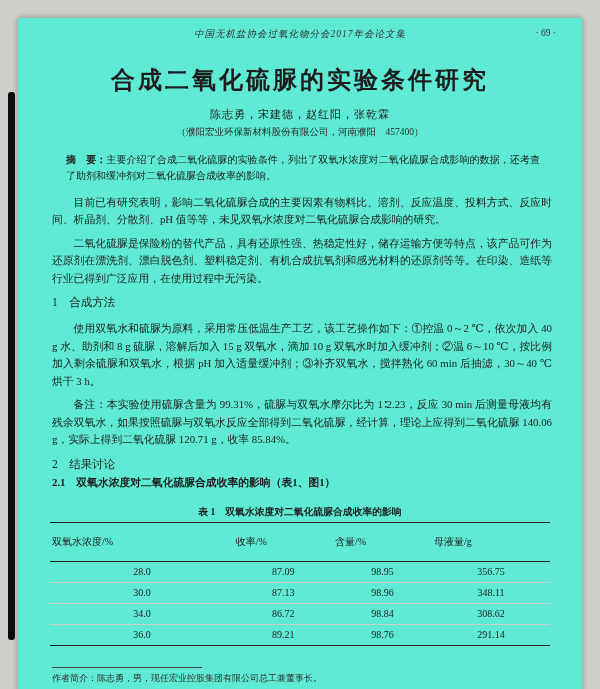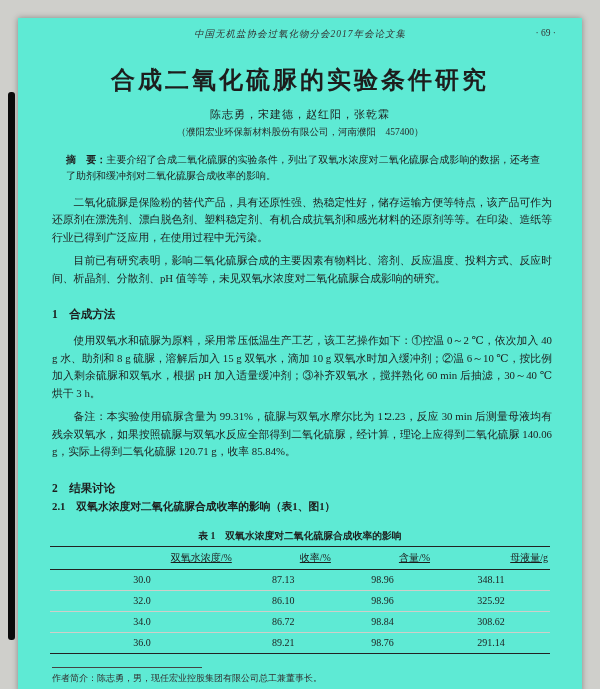--- a/index.html
+++ b/index.html
@@ -75,23 +75,23 @@
   }
   .keywords-block .lbl{font-weight:bold;}
   .body-text{
     margin:10px 30px 0 34px;
     font-size:10.8px;
     line-height:1.62;
     text-align:justify;
   }
   .body-text p{margin:0 0 6px 0;text-indent:2em;}
   .sec-heading{
-    margin:20px 30px 4px 34px;
+    margin:8px 30px 4px 34px;
     font-size:11.5px;
-    font-weight:bold;
+    font-weight:normal;
   }
   .subsec-heading{
     margin:4px 30px 4px 34px;
     font-size:10.8px;
     font-weight:bold;
   }
   .table-caption{
     margin:16px 0 3px 0;
     text-align:center;
     font-size:9.8px;
@@ -100,23 +100,22 @@
   table.data{
     width:500px;
     margin:0 auto;
     border-collapse:collapse;
     font-size:10px;
   }
   table.data th{
     border-top:1.6px solid #222;
     border-bottom:1px solid #222;
     font-weight:normal;
-    padding:4px 2px;
-    text-align:right;
-    text-decoration:underline;
+    padding:12px 2px;
+    text-align:left;
   }
   table.data td{
     padding:4.5px 2px;
     text-align:center;
     border-bottom:0.5px solid #cfcfc9;
   }
   table.data tr:last-child td{
     border-bottom:1.6px solid #222;
   }
   .footnote{
@@ -146,22 +145,22 @@
   <div class="authors">陈志勇，宋建德，赵红阳，张乾霖</div>
 
   <div class="affiliation">（濮阳宏业环保新材料股份有限公司，河南濮阳　457400）</div>
 
   <div class="abstract-block">
     <span class="lbl">摘　要：</span><span>主要介绍了合成二氧化硫脲的实验条件，列出了双氧水浓度对二氧化硫脲合成影响的数据，还考查了助剂和缓冲剂对二氧化硫脲合成收率的影响。</span>
   </div>
 
 
   <div class="body-text">
+    <p>目前已有研究表明，影响二氧化硫脲合成的主要因素有物料比、溶剂、反应温度、投料方式、反应时间、析晶剂、分散剂、pH 值等等，未见双氧水浓度对二氧化硫脲合成影响的研究。</p>
     <p>二氧化硫脲是保险粉的替代产品，具有还原性强、热稳定性好，储存运输方便等特点，该产品可作为还原剂在漂洗剂、漂白脱色剂、塑料稳定剂、有机合成抗氧剂和感光材料的还原剂等等。在印染、造纸等行业已得到广泛应用，在使用过程中无污染。</p>
-    <p>目前已有研究表明，影响二氧化硫脲合成的主要因素有物料比、溶剂、反应温度、投料方式、反应时间、析晶剂、分散剂、pH 值等等，未见双氧水浓度对二氧化硫脲合成影响的研究。</p>
   </div>
 
   <div class="sec-heading">1　合成方法</div>
 
   <div class="body-text">
     <p>使用双氧水和硫脲为原料，采用常压低温生产工艺，该工艺操作如下：①控温 0～2 ℃，依次加入 40 g 水、助剂和 8 g 硫脲，溶解后加入 15 g 双氧水，滴加 10 g 双氧水时加入缓冲剂；②温 6～10 ℃，按比例加入剩余硫脲和双氧水，根据 pH 加入适量缓冲剂；③补齐双氧水，搅拌熟化 60 min 后抽滤，30～40 ℃烘干 3 h。</p>
     <p>备注：本实验使用硫脲含量为 99.31%，硫脲与双氧水摩尔比为 1∶2.23，反应 30 min 后测量母液均有残余双氧水，如果按照硫脲与双氧水反应全部得到二氧化硫脲，经计算，理论上应得到二氧化硫脲 140.06 g，实际上得到二氧化硫脲 120.71 g，收率 85.84%。</p>
   </div>
 
   <div class="sec-heading">2　结果讨论</div>
@@ -174,32 +173,32 @@
     <thead>
       <tr>
         <th>双氧水浓度/%</th>
         <th>收率/%</th>
         <th>含量/%</th>
         <th>母液量/g</th>
       </tr>
     </thead>
     <tbody>
       <tr>
+        <td>28.0</td>
+        <td>87.09</td>
+        <td>98.95</td>
+        <td>356.75</td>
+      </tr>
+      <tr>
         <td>30.0</td>
         <td>87.13</td>
         <td>98.96</td>
         <td>348.11</td>
       </tr>
       <tr>
-        <td>32.0</td>
-        <td>86.10</td>
-        <td>98.96</td>
-        <td>325.92</td>
-      </tr>
-      <tr>
         <td>34.0</td>
         <td>86.72</td>
         <td>98.84</td>
         <td>308.62</td>
       </tr>
       <tr>
         <td>36.0</td>
         <td>89.21</td>
         <td>98.76</td>
         <td>291.14</td>

